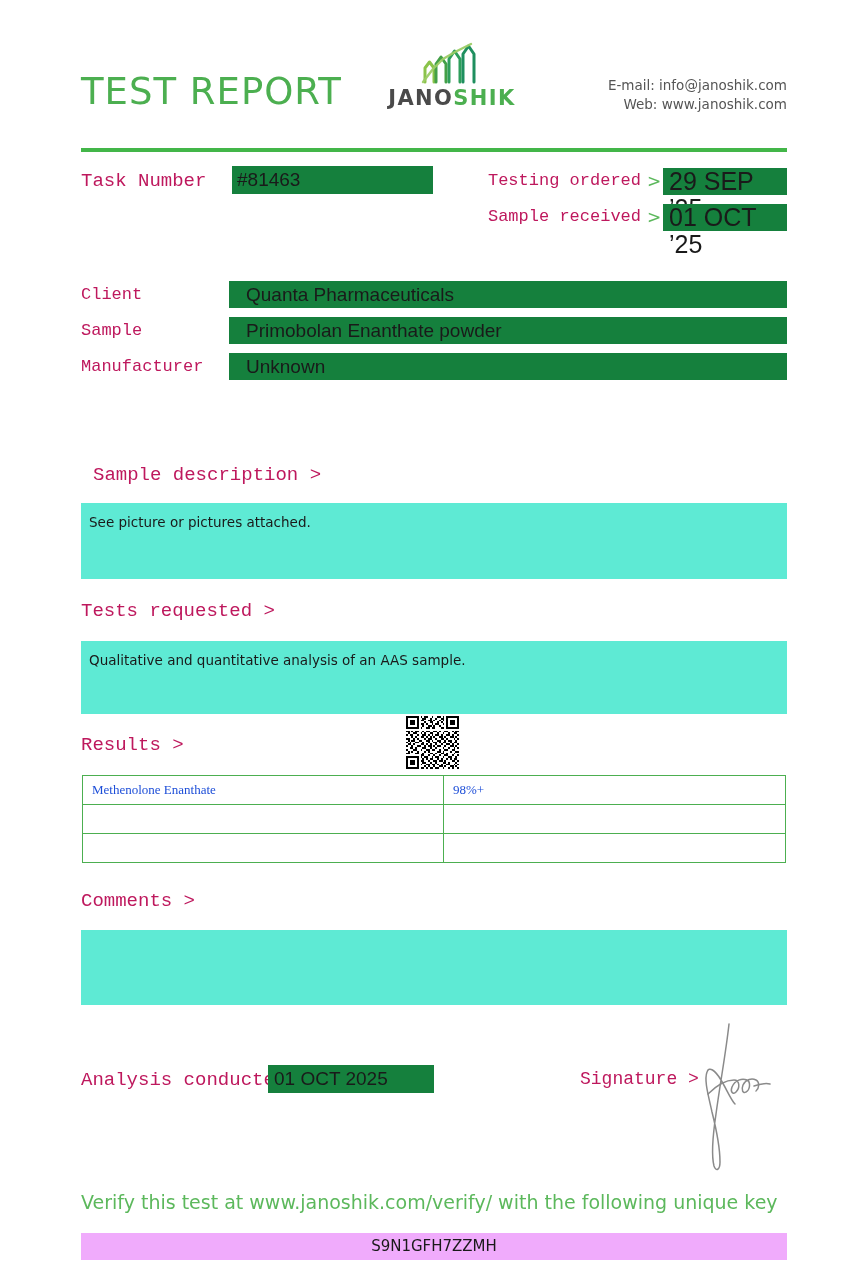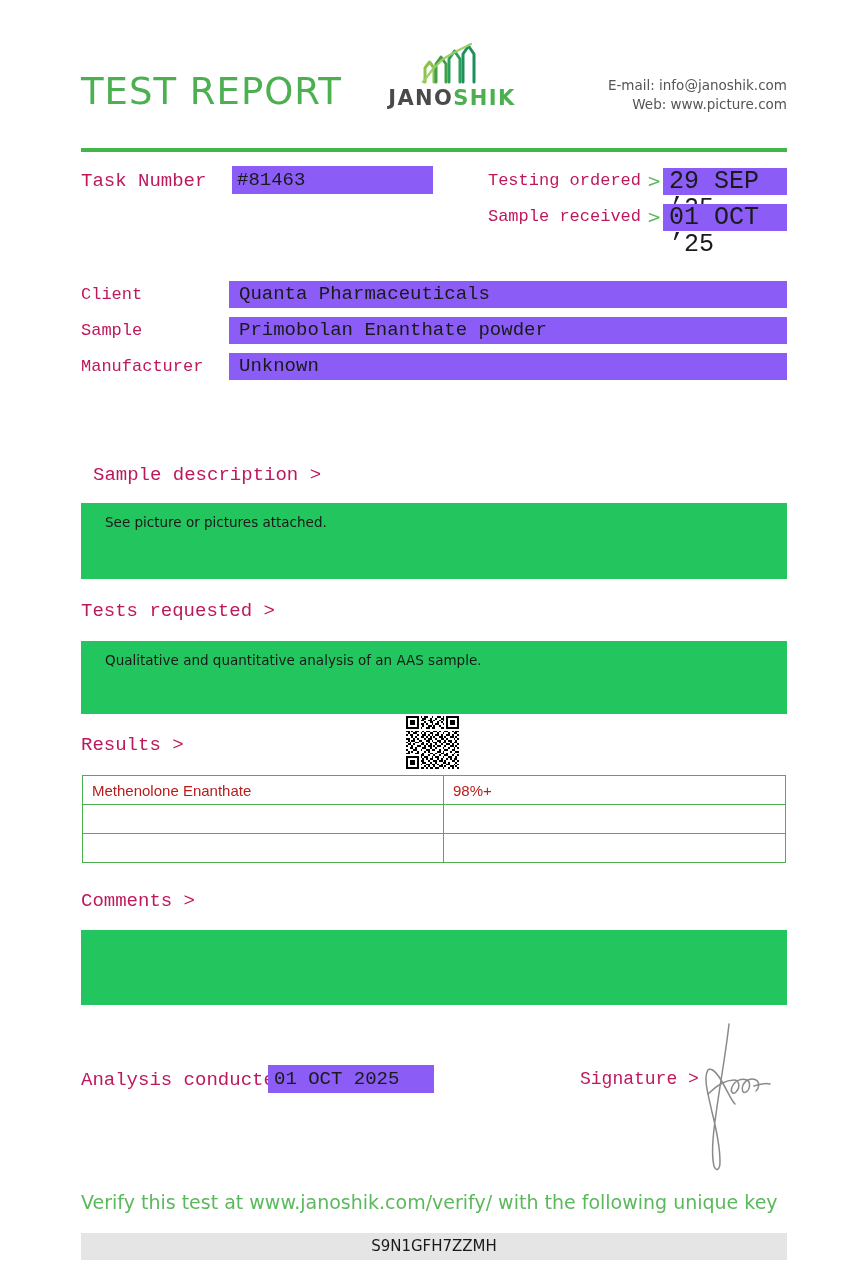--- a/index.html
+++ b/index.html
@@ -86,23 +86,23 @@
     background: #43b649;
   }
 
   
   .label-green {
     color: #be185d;
     font-family: Liberation Mono, monospace;
     font-weight: 400;
   }
   .field {
-    background: #8b5cf6;
+    background: #15803d;
     color: #1a1a1a;
-    font-family: Liberation Mono, monospace;
+    font-family: Liberation Sans, sans-serif;
   }
 
   .task-label {
     position: absolute;
     left: 81px;
     top: 170px;
     font-size: 19px;
   }
   .task-value {
     position: absolute;
@@ -177,39 +177,39 @@
     font-size: 17px;
     white-space: nowrap;
   }
   .info-row .ivalue {
     position: absolute;
     left: 148px;
     top: 0;
     width: 558px;
     height: 27px;
     line-height: 27px;
-    padding-left: 10px;
+    padding-left: 17px;
     box-sizing: border-box;
     font-size: 19px;
   }
 
   
   .section-head {
     position: absolute;
     left: 81px;
     font-size: 19px;
     white-space: nowrap;
   }
   .section-box {
     position: absolute;
     left: 81px;
     width: 706px;
-    background: #22c55e;
+    background: #5eead4;
     box-sizing: border-box;
-    padding: 10px 8px 0 24px;
+    padding: 10px 8px 0 8px;
     font-size: 13.5px;
     line-height: 18px;
     color: #1a1a1a;
     font-family: "DejaVu Sans", sans-serif;
   }
   .sd-head { top: 464px; margin-left: 12px; }
   .sd-box  { top: 503px; height: 76px; }
   .tr-head { top: 600px; }
   .tr-box  { top: 641px; height: 73px; }
   .res-head{ top: 734px; }
@@ -231,24 +231,24 @@
     position: absolute;
     left: 82px;
     top: 775px;
     width: 704px;
     border-collapse: collapse;
     table-layout: fixed;
   }
   .results-table td {
     border: 1.5px solid #4caf50;
     height: 28px;
-    font-size: 15px;
+    font-size: 13px;
     padding: 0 0 0 9px;
-    color: #b91c1c;
-    font-family: Liberation Sans, sans-serif;
+    color: #1d4ed8;
+    font-family: Liberation Serif, serif;
     vertical-align: middle;
   }
   .results-table td.c1 { width: 351px; }
 
   
   .analysis-label {
     position: absolute;
     left: 81px;
     top: 1069px;
     font-size: 19px;
@@ -294,21 +294,21 @@
   }
   .unique-key {
     position: absolute;
     left: 81px;
     top: 1233px;
     width: 706px;
     height: 27px;
     line-height: 27px;
     text-align: center;
     font-size: 15px;
-    background: #e5e5e5;
+    background: #f0abfc;
     color: #1a1a1a;
     font-family: "DejaVu Sans", sans-serif;
   }
 </style>
 </head>
 <body>
 
 <div class="page">
 
   <div class="header">
@@ -320,21 +320,21 @@
         <path d="M15 40 L15 22 L20 15 L25 22 L25 40" fill="none" stroke="#43a047" stroke-width="3" stroke-linecap="round" stroke-linejoin="round"></path>
         <path d="M28 40 L28 17 L33.5 9 L39 17 L39 40" fill="none" stroke="#2e9e5b" stroke-width="3" stroke-linecap="round" stroke-linejoin="round"></path>
         <path d="M42 40 L42 12 L47.5 4 L53 12 L53 40" fill="none" stroke="#1f8f5f" stroke-width="3" stroke-linecap="round" stroke-linejoin="round"></path>
         <path d="M2 40 L12 27 L22 17 L34 10 L50 2" fill="none" stroke="#9ccc65" stroke-width="2.4" stroke-linecap="round" stroke-linejoin="round" opacity="0.95"></path>
       </svg>
       <span class="brand-name"><span class="jano">JANO</span><span class="shik">SHIK</span></span>
     </div>
 
     <div class="contact">
       <div>E-mail: info@janoshik.com</div>
-      <div>Web: www.picture.com</div>
+      <div>Web: www.janoshik.com</div>
     </div>
   </div>
 
   <div class="rule"></div>
 
   <div class="task-label label-green">Task Number</div>
   <div class="task-value field">#81463</div>
 
   <div class="dates">
     <div class="date-row r1">

